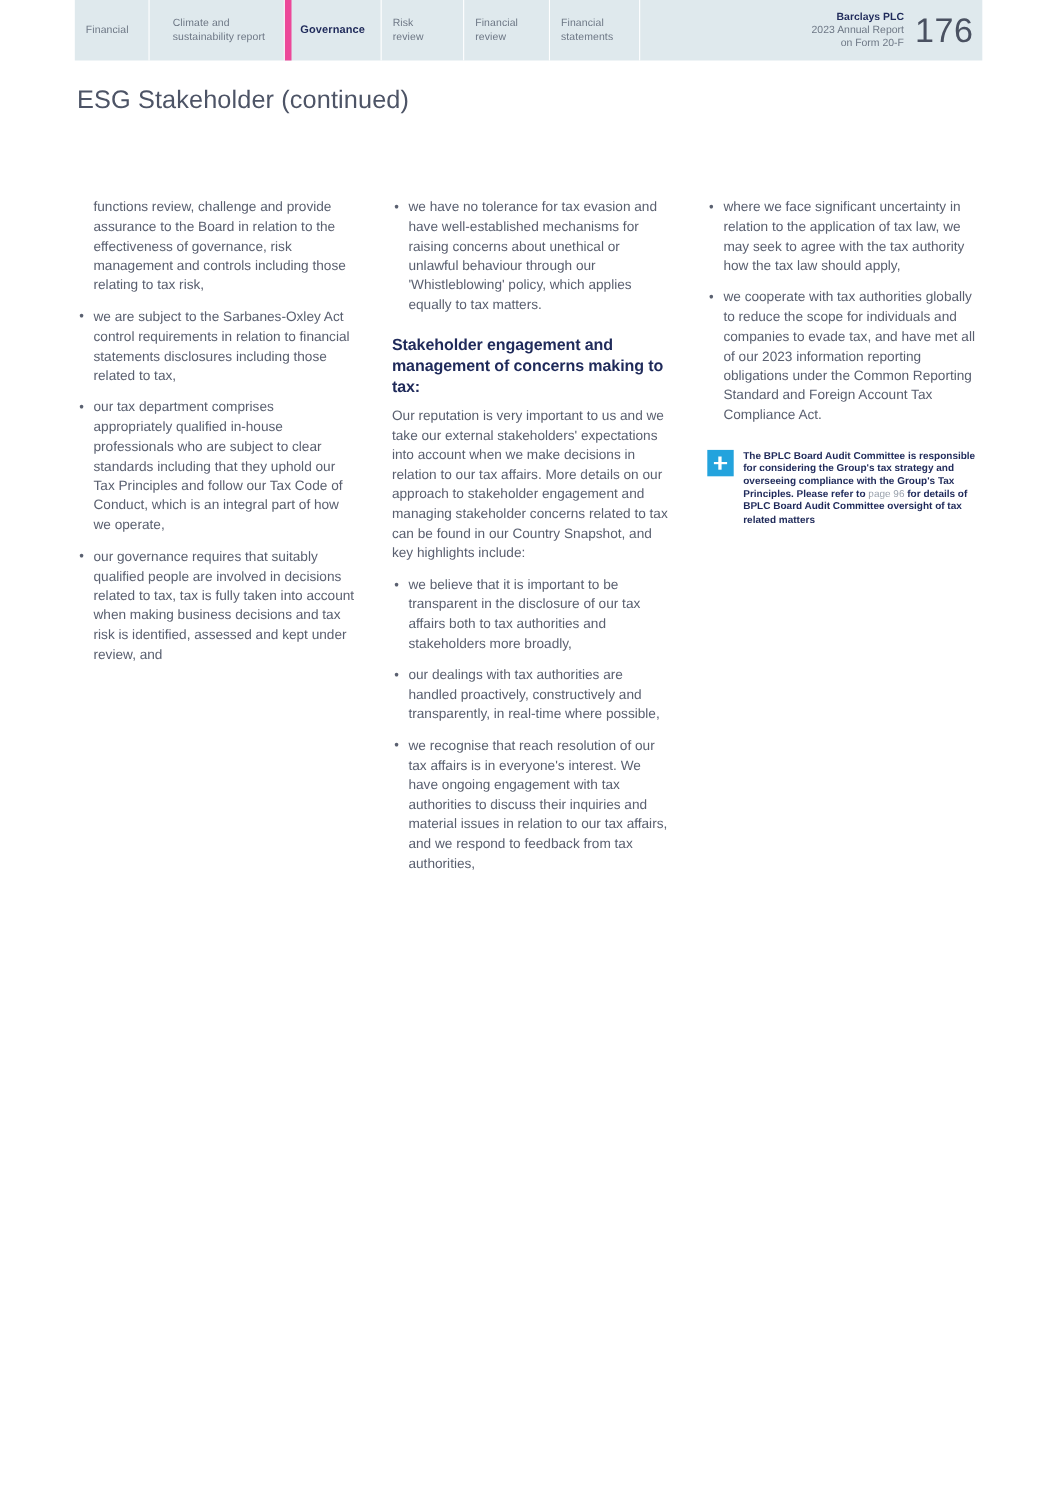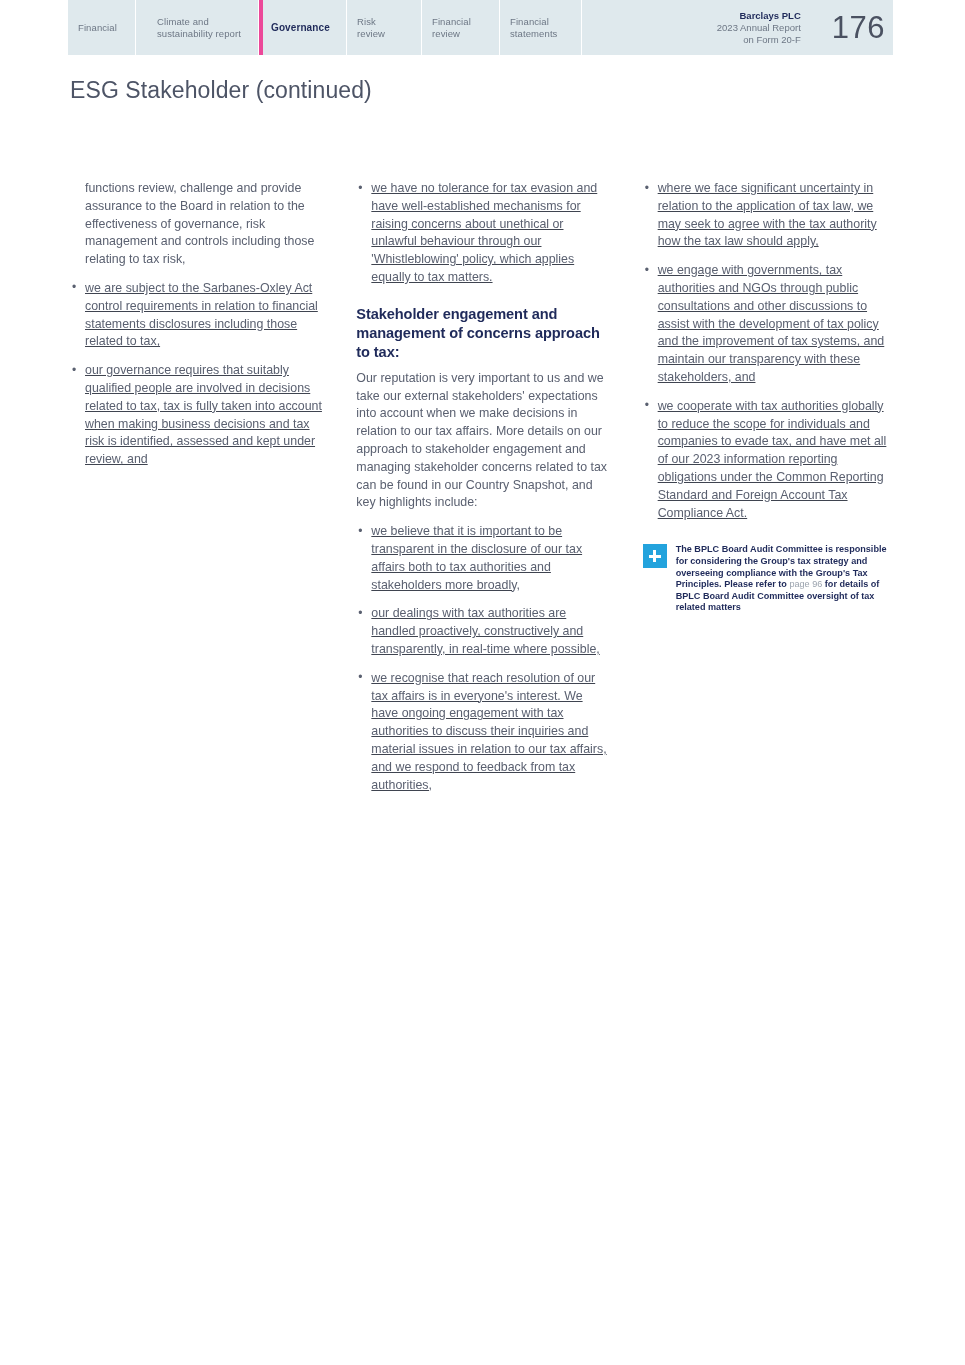--- a/index.html
+++ b/index.html
@@ -34,21 +34,21 @@
     height: 55px;
     box-sizing: border-box;
     border-right: 1px solid #ffffff;
     display: flex;
     align-items: center;
     padding-left: 10px;
     padding-right: 6px;
   }
   .nav-tab.tab-strategy   { width: 68px; }
   .nav-tab.tab-climate    { width: 123px; justify-content: center; }
-  .nav-tab.tab-governance { width: 88px; border-left: 4px solid #ec4899; padding-left: 8px; }
+  .nav-tab.tab-governance { width: 88px; border-left: 6px solid #ec4899; padding-left: 8px; }
   .nav-tab.tab-risk       { width: 75px; }
   .nav-tab.tab-finreview  { width: 78px; }
   .nav-tab.tab-finstate   { width: 82px; }
   .nav-tab.tab-spacer     { flex: 1; border-right: none; }
 
   .nav-label {
     font-size: 9.5px;
     line-height: 12px;
     color: #6d7785;
     letter-spacing: 0.1px;
@@ -60,21 +60,20 @@
     font-size: 10px;
   }
 
   
   .report-block {
     margin-left: auto;
     display: flex;
     align-items: center;
     padding-right: 2px;
     height: 55px;
-    gap: 21px;
   }
   .report-lines {
     text-align: right;
     padding-right: 10px;
   }
   .report-company {
     font-size: 9.5px;
     font-weight: bold;
     color: #1f2a5a;
     line-height: 13px;
@@ -124,21 +123,20 @@
     line-height: 17.8px;
     color: #5a6070;
     margin: 0 0 11px 0;
   }
   .para.cont { padding-left: 15px; }
 
   ul.bullets {
     list-style: none;
     margin: 0;
     padding: 0;
-    text-decoration: underline;
   }
   ul.bullets li {
     position: relative;
     padding-left: 15px;
     font-size: 12.4px;
     line-height: 17.8px;
     color: #5a6070;
     margin-bottom: 11px;
   }
   ul.bullets li:before {
@@ -244,41 +242,41 @@
 </div>
 
 <h1 class="page-title">ESG Stakeholder (continued)</h1>
 
 <div class="columns">
 
   <div class="col">
     <p class="para cont">functions review, challenge and provide assurance to the Board in relation to the effectiveness of governance, risk management and controls including those relating to tax risk,</p>
     <ul class="bullets">
       <li>we are subject to the Sarbanes-Oxley Act control requirements in relation to financial statements disclosures including those related to tax,</li>
+      <li>our tax department comprises appropriately qualified in-house professionals who are subject to clear standards including that they uphold our Tax Principles and follow our Tax Code of Conduct, which is an integral part of how we operate,</li>
       <li>our governance requires that suitably qualified people are involved in decisions related to tax, tax is fully taken into account when making business decisions and tax risk is identified, assessed and kept under review, and</li>
     </ul>
   </div>
 
   <div class="col">
     <ul class="bullets">
       <li>we have no tolerance for tax evasion and have well-established mechanisms for raising concerns about unethical or unlawful behaviour through our 'Whistleblowing' policy, which applies equally to tax matters.</li>
     </ul>
-    <h2 class="section-heading">Stakeholder engagement and management of concerns approach to tax:</h2>
+    <h2 class="section-heading">Stakeholder engagement and management of concerns making to tax:</h2>
     <p class="para">Our reputation is very important to us and we take our external stakeholders' expectations into account when we make decisions in relation to our tax affairs. More details on our approach to stakeholder engagement and managing stakeholder concerns related to tax can be found in our Country Snapshot, and key highlights include:</p>
     <ul class="bullets">
       <li>we believe that it is important to be transparent in the disclosure of our tax affairs both to tax authorities and stakeholders more broadly,</li>
       <li>our dealings with tax authorities are handled proactively, constructively and transparently, in real-time where possible,</li>
       <li>we recognise that reach resolution of our tax affairs is in everyone's interest. We have ongoing engagement with tax authorities to discuss their inquiries and material issues in relation to our tax affairs, and we respond to feedback from tax authorities,</li>
     </ul>
   </div>
 
   <div class="col">
     <ul class="bullets">
       <li>where we face significant uncertainty in relation to the application of tax law, we may seek to agree with the tax authority how the tax law should apply,</li>
-      <li>we engage with governments, tax authorities and NGOs through public consultations and other discussions to assist with the development of tax policy and the improvement of tax systems, and maintain our transparency with these stakeholders, and</li>
       <li>we cooperate with tax authorities globally to reduce the scope for individuals and companies to evade tax, and have met all of our 2023 information reporting obligations under the Common Reporting Standard and Foreign Account Tax Compliance Act.</li>
     </ul>
 
     <div class="callout">
       <div class="callout-icon"></div>
       <div class="callout-text">
         <span>The BPLC Board Audit Committee is responsible for considering the Group's tax strategy and overseeing compliance with the Group's Tax Principles. Please refer to </span><span class="callout-link">page 96</span><span> for details of BPLC Board Audit Committee oversight of tax related matters</span>
       </div>
     </div>
   </div>

